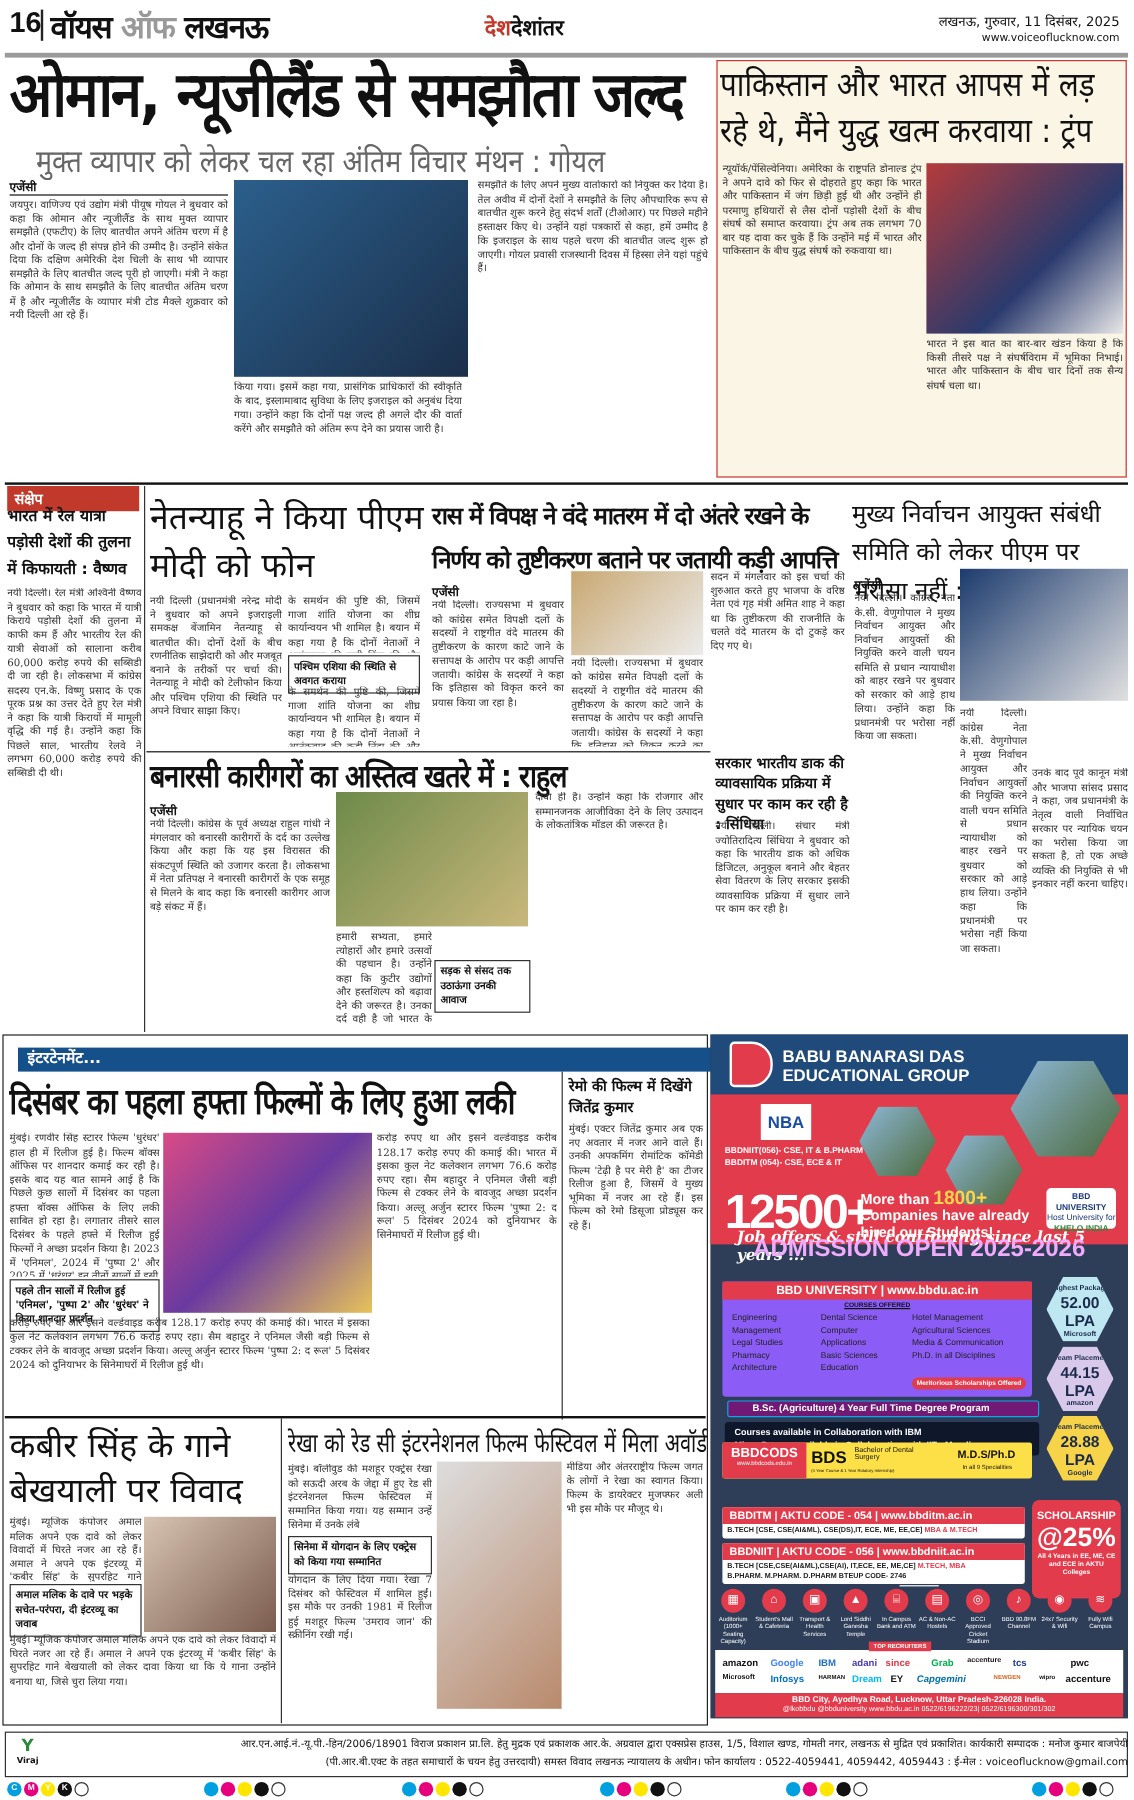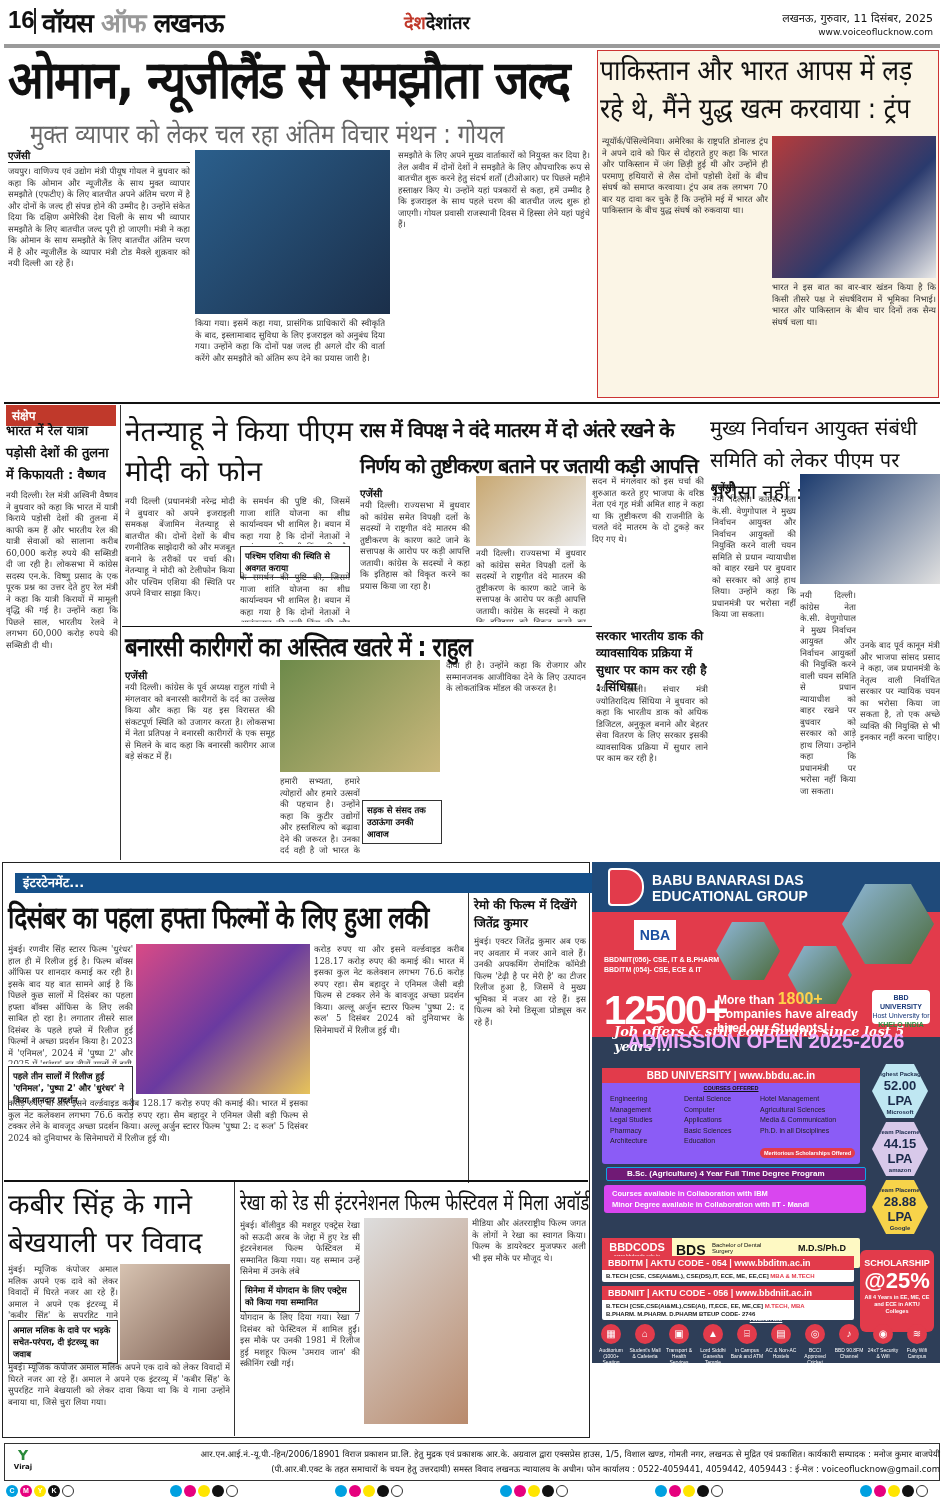--- a/index.html
+++ b/index.html
@@ -30,42 +30,42 @@
 .photo.rekha{background:linear-gradient(135deg,#ddd,#b98a6c)}
 .photo.kabir{background:linear-gradient(135deg,#d7c3b1,#7a5c4f)}
 .hbar{height:2px;background:#111}
 .sideh{font:bold 16px "DejaVu Sans",sans-serif;line-height:24px}
 .bigh{font:30px "DejaVu Sans",sans-serif;line-height:40px;white-space:nowrap;transform-origin:left}
 .boldh{font:bold 24px "DejaVu Sans",sans-serif;white-space:nowrap;transform-origin:left;letter-spacing:-1px}
 .tag{background:#c0392b;color:#fff;font:bold 12px "DejaVu Sans",sans-serif;padding:2px 6px}
 .quote{border:1px solid #333;background:#fff;font:bold 8.5px "DejaVu Sans",sans-serif;padding:3px 4px;line-height:12px}
 .ent{left:15px;top:873px;width:584px;height:20px;background:#15508a;color:#fff;font:bold 13px "DejaVu Sans",sans-serif;padding-left:8px;line-height:20px}
 
-.ad{left:592px;top:862px;width:348px;height:501px;background:#2e3e58;overflow:hidden}
+.ad{left:592px;top:862px;width:348px;height:570px;background:#2e3e58;overflow:hidden}
 .ad-top{left:0;top:0;width:348px;height:50px;background:#1f4a7a}
 .ad-red{left:0;top:50px;width:348px;height:125px;background:#e23b4b}
 .ad-logo{left:16px;top:6px;width:36px;height:38px;background:#e23b4b;border-radius:4px 18px 18px 4px;border:2px solid #fff}
 .ad-name{left:60px;top:10px;color:#fff;font:bold 14px "Liberation Sans",sans-serif;line-height:16px}
 .nba{left:42px;top:58px;width:42px;height:30px;background:#fff;color:#1a4da0;font:bold 14px "Liberation Sans",sans-serif;text-align:center;line-height:30px}
 .hex{width:64px;height:58px;clip-path:polygon(25% 0,75% 0,100% 50%,75% 100%,25% 100%,0 50%);background:linear-gradient(135deg,#8fb8d9,#4b6a3a)}
 .adsmall{color:#fff;font:bold 7px "Liberation Sans",sans-serif}
 .big125{left:12px;top:126px;color:#fff;font:bold 40px "Liberation Sans",sans-serif;letter-spacing:-2px}
 .hired{left:125px;top:130px;color:#fff;font:bold 12px "Liberation Sans",sans-serif;line-height:14px}
 .hired b{color:#ffd24a;font-size:16px}
 .joboff{left:22px;top:162px;color:#fff;font:italic bold 13px "DejaVu Serif",serif}
 .bbdu-badge{left:280px;top:128px;width:58px;height:34px;background:#fff;border-radius:4px;font:bold 7px "Liberation Sans",sans-serif;color:#1a3a7a;text-align:center;padding-top:3px;line-height:9px}
 .adm{left:0;top:168px;width:348px;text-align:center;color:#f0abfc;font:bold 20px "Liberation Sans",sans-serif}
 .bbdu-card{left:10px;top:206px;width:258px;height:96px;background:#8b5cf6;border-radius:3px}
 .bbdu-head{left:0;top:0;width:258px;height:15px;background:#e23b4b;color:#fff;font:bold 10px "Liberation Sans",sans-serif;text-align:center;line-height:15px}
 .courses-h{left:0;top:17px;width:258px;text-align:center;font:bold 5.5px "Liberation Sans",sans-serif;text-decoration:underline}
 .course{font:7px "Liberation Sans",sans-serif;color:#222;line-height:10.5px}
 .pkg{width:56px;height:54px;clip-path:polygon(25% 0,75% 0,100% 50%,75% 100%,25% 100%,0 50%);text-align:center;font:bold 6px "Liberation Sans",sans-serif;color:#1a2a4a;padding-top:6px;line-height:8px}
 .pkg .v{font-size:13px;line-height:15px}
 .bsc{left:14px;top:305px;width:260px;height:14px;background:#701a75;border:1px solid #0ea5e9;color:#fff;font:bold 8px "Liberation Sans",sans-serif;padding-left:20px;line-height:12px;border-radius:2px}
-.collab{left:12px;top:323px;width:262px;height:28px;background:#d946ef;border-radius:3px;color:#fff;font:bold 7.5px "Liberation Sans",sans-serif;padding:3px 8px;line-height:11px}
+.collab{left:12px;top:323px;width:262px;height:28px;background:#0f172a;border-radius:3px;color:#fff;font:bold 7.5px "Liberation Sans",sans-serif;padding:3px 8px;line-height:11px}
 .inst{left:10px;width:252px;background:#fff;border-radius:2px}
 .inst-h{background:#e23b4b;color:#fff;font:bold 9px "Liberation Sans",sans-serif;padding-left:6px;height:14px;line-height:14px}
 .inst-b{font:bold 6px "Liberation Sans",sans-serif;color:#222;padding:2px 4px;line-height:8px}
 .inst-b .r{color:#e23b4b}
 .schol{left:268px;top:402px;width:74px;height:82px;background:#e23b4b;border-radius:6px;color:#fff;text-align:center;font:bold 9px "Liberation Sans",sans-serif;padding-top:8px;line-height:10px}
 .schol .p{font-size:22px;line-height:26px}
 .amen-h{left:0;top:454px;width:348px;text-align:center;color:#fff;font:bold 6px "Liberation Sans",sans-serif;text-decoration:underline}
 .amen{top:462px;width:34px;text-align:center;color:#fff;font:5px "Liberation Sans",sans-serif;line-height:6px}
 .amen .ic{width:20px;height:20px;border-radius:50%;background:#e23b4b;margin:0 auto 3px;font-size:10px;line-height:20px}
 .recr{left:4px;top:513px;width:340px;height:36px;background:#fff}
@@ -245,21 +245,21 @@
       <div>Dream Placement</div>
       <div class="v">28.88 LPA</div>
       <div>Google</div>
     </div>
   <div class="abs bsc">B.Sc. (Agriculture) 4 Year Full Time Degree Program</div>
   <div class="abs collab">
       <div>Courses available in Collaboration with IBM</div>
       <div>Minor Degree available in Collaboration with IIT - Mandi</div>
     </div>
 
-  <div class="abs" style="left:10px;top:376px;width:258px;height:30px;background:#fef9c3;border-radius:2px">
+  <div class="abs" style="left:10px;top:340px;width:258px;height:30px;background:#fde047;border-radius:2px">
     <div class="abs" style="left:0;top:0;width:70px;height:30px;background:#e23b4b;color:#fff;text-align:center">
         <div style="font:bold 11px 'Liberation Sans',sans-serif;padding-top:3px">BBDCODS</div>
         <div style="font:5px 'Liberation Sans',sans-serif">www.bbdcods.edu.in</div>
       </div>
     <div class="abs" style="left:74px;top:4px;font:bold 14px 'Liberation Sans',sans-serif">BDS</div>
     <div class="abs" style="left:110px;top:4px;width:50px;font:6px 'Liberation Sans',sans-serif">Bachelor of Dental Surgery</div>
     <div class="abs" style="left:74px;top:22px;font:3.5px 'Liberation Sans',sans-serif">(4 Year Course &amp; 1 Year Rotatory Internship)</div>
     <div class="abs" style="left:196px;top:5px;font:bold 9px 'Liberation Sans',sans-serif">M.D.S/Ph.D</div>
     <div class="abs" style="left:200px;top:18px;font:5px 'Liberation Sans',sans-serif">In all 9 Specialities</div>
   </div>

